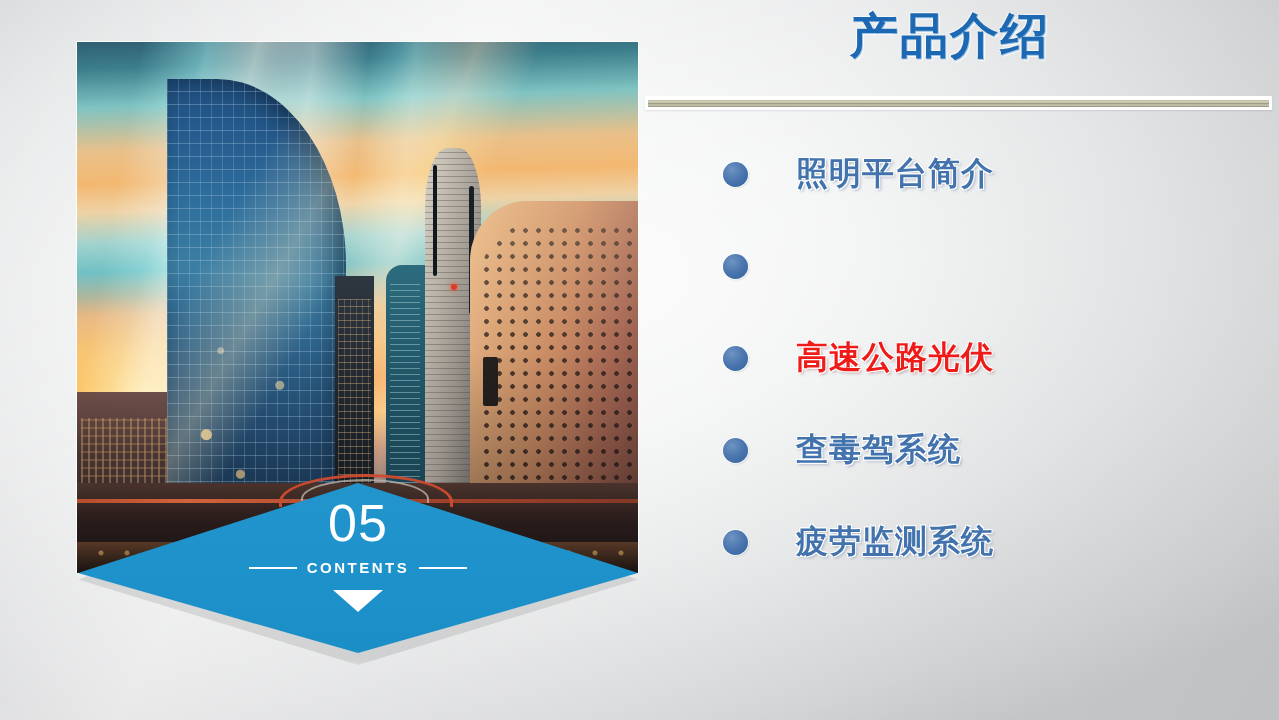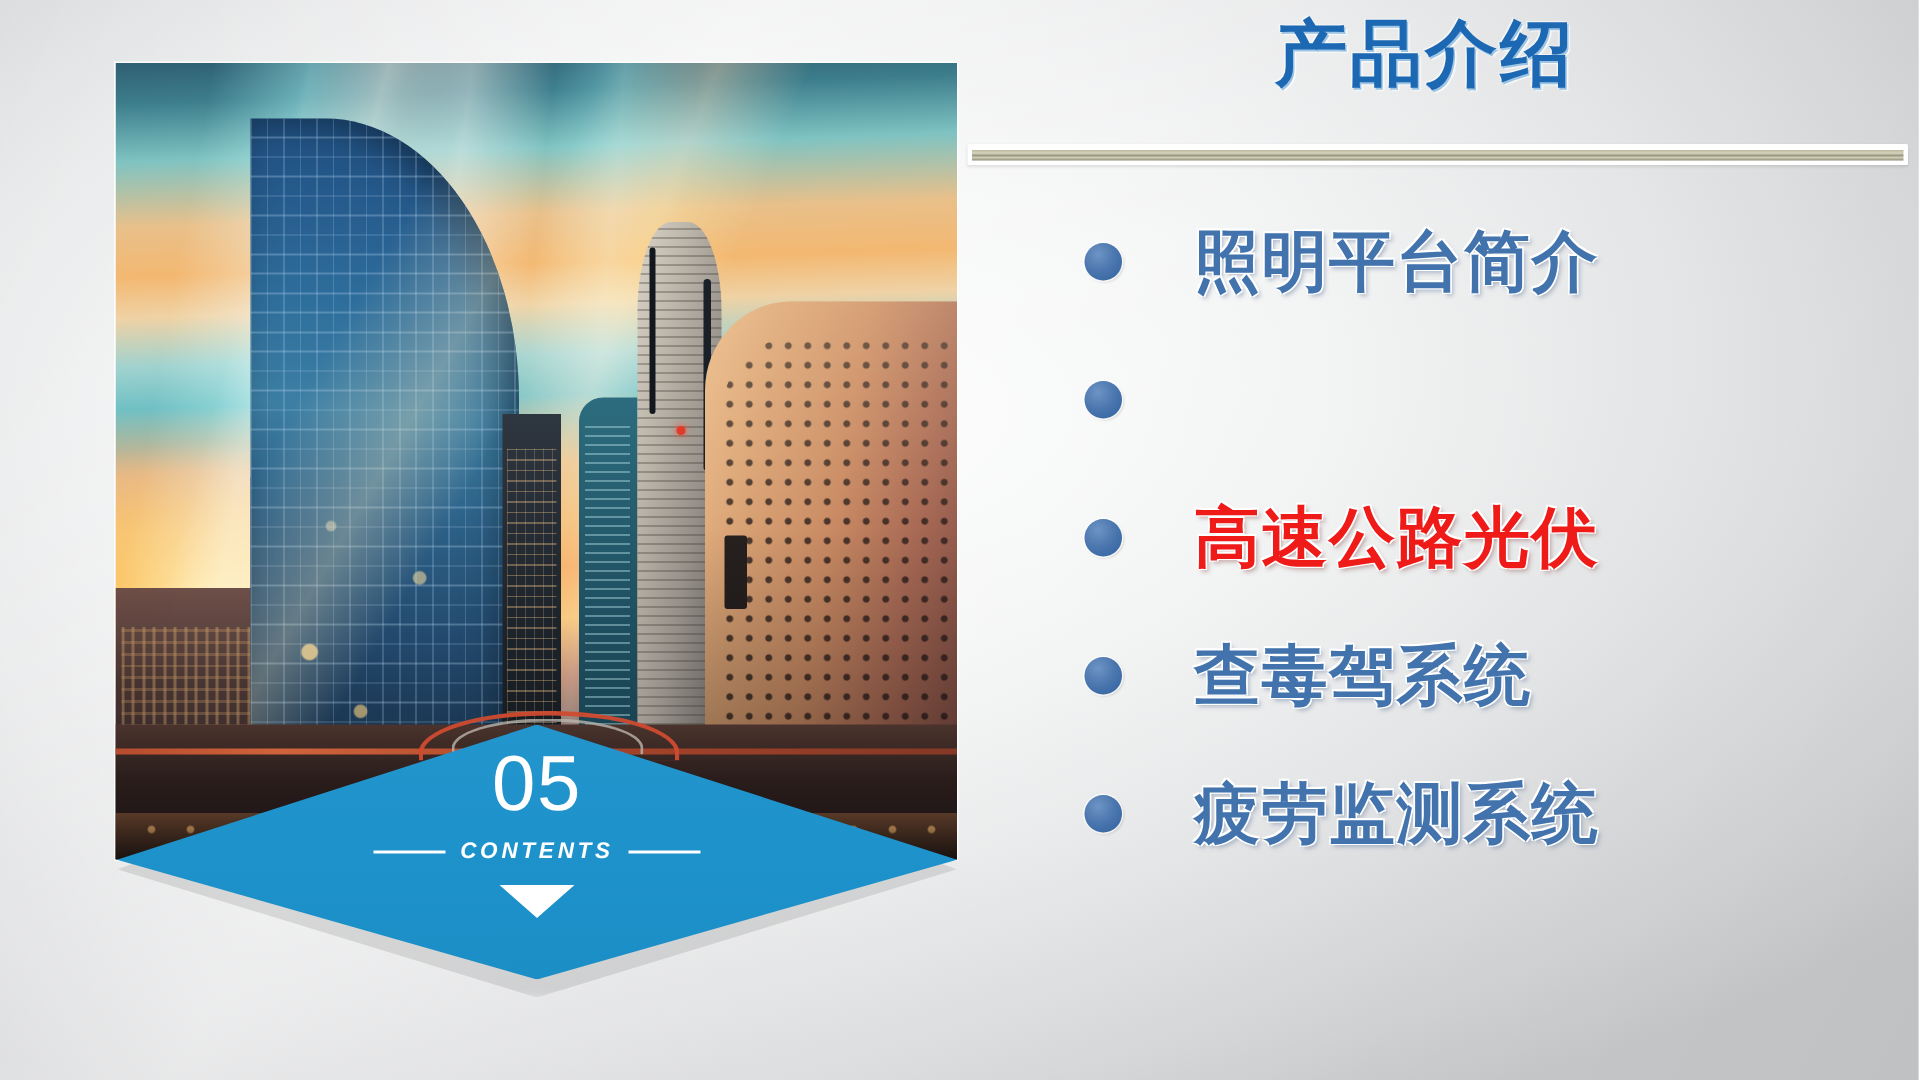--- a/index.html
+++ b/index.html
@@ -229,21 +229,21 @@
     position:absolute;left:78px;top:483px;width:560px;height:170px;
     display:flex;flex-direction:column;align-items:center;
     color:#ffffff;pointer-events:none;
   }
   .banner-num{
     margin-top:14px;font-size:52px;font-weight:normal;letter-spacing:1px;line-height:1;
     font-family:"Liberation Sans",sans-serif;
   }
   .banner-sub{
     margin-top:10px;display:flex;align-items:center;gap:10px;
-    font-size:15px;font-weight:bold;letter-spacing:2.5px;font-style:italic;
+    font-size:15px;font-weight:bold;letter-spacing:2.5px;
   }
   .banner-sub .rule{display:block;width:48px;height:2px;background:#fff;}
   .banner-arrow{
     margin-top:14px;width:0;height:0;
     border-left:25px solid transparent;border-right:25px solid transparent;
     border-top:22px solid #ffffff;
   }
 
   
   .title{
@@ -274,21 +274,21 @@
     display:flex;align-items:center;height:92px;
   }
   .bullet{
     flex:0 0 auto;width:25px;height:25px;border-radius:50%;
     margin-left:68px;
     background:radial-gradient(circle at 36% 30%, #6d94c4 0%, #4b76ae 48%, #3b6aa6 78%, #2f5a92 100%);
     box-shadow:0 0 0 1px rgba(255,255,255,.75), 1px 1px 2px rgba(0,0,0,.18);
   }
   .label{
     margin-left:48px;
-    font-size:44px;font-weight:bold;letter-spacing:1px;
+    font-size:32px;font-weight:bold;letter-spacing:1px;
     white-space:nowrap;
     font-family:"Liberation Sans",sans-serif;
   }
   .label.blue{
     color:#4273ad;
     text-shadow:
       1px 1px 0 #ffffff, -1px -1px 0 #ffffff,
       1px -1px 0 #ffffff, -1px 1px 0 #ffffff,
       2px 2px 3px rgba(120,140,170,.55);
   }

